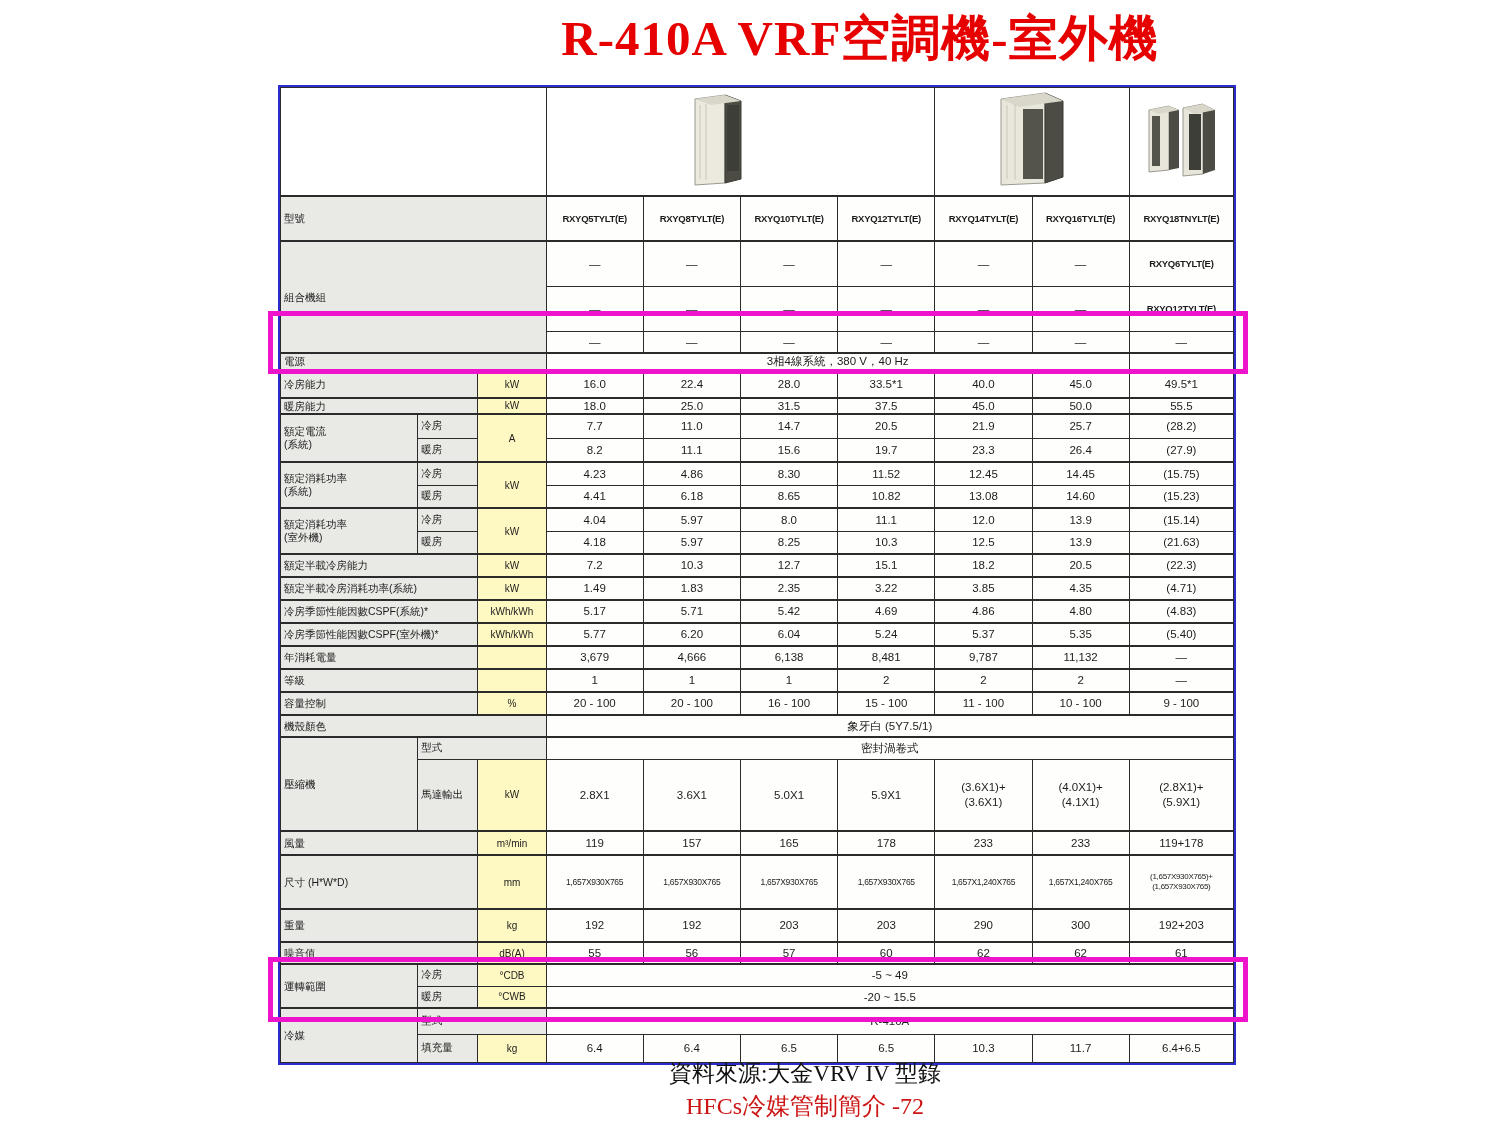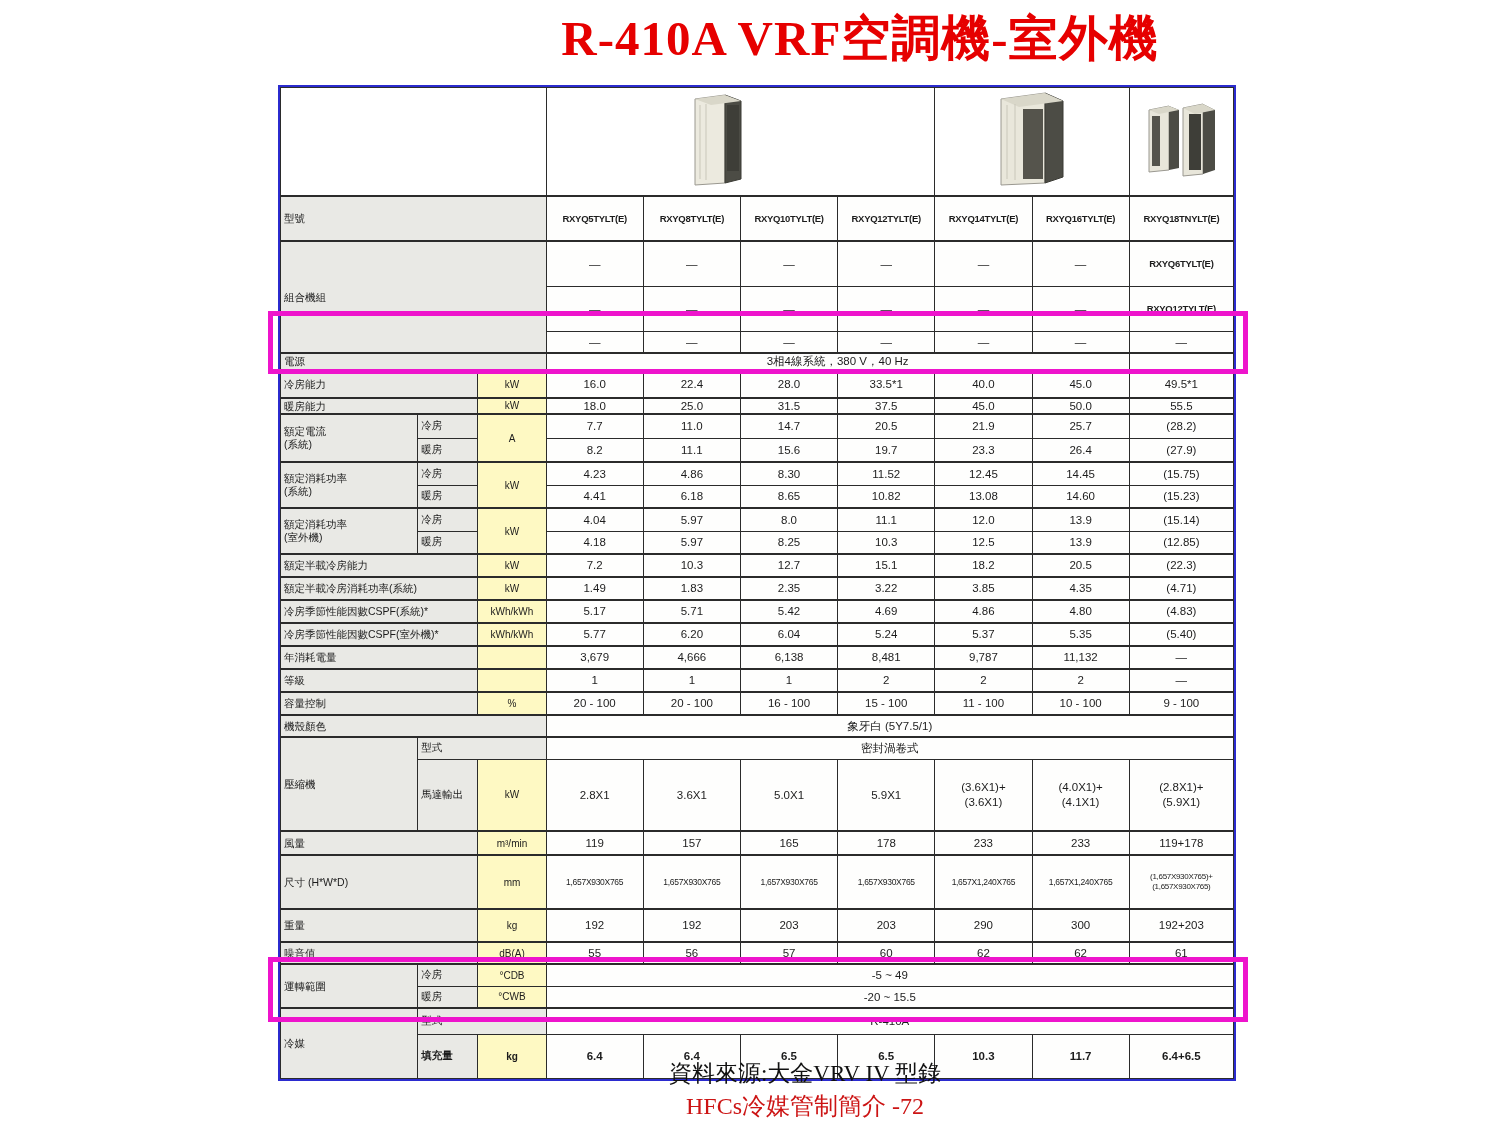--- a/index.html
+++ b/index.html
@@ -225,21 +225,21 @@
             <td class="val">(15.14)</td>
           </tr>
           <tr style="height: 23px;">
             <td class="sub">暖房</td>
             <td class="val">4.18</td>
             <td class="val">5.97</td>
             <td class="val">8.25</td>
             <td class="val">10.3</td>
             <td class="val">12.5</td>
             <td class="val">13.9</td>
-            <td class="val">(12.85)</td>
+            <td class="val">(21.63)</td>
           </tr>
           <tr class="sect" style="height: 23px;">
             <td class="lbl" colspan="2">額定半載冷房能力</td>
             <td class="unit">kW</td>
             <td class="val">7.2</td>
             <td class="val">10.3</td>
             <td class="val">12.7</td>
             <td class="val">15.1</td>
             <td class="val">18.2</td>
             <td class="val">20.5</td>
@@ -388,21 +388,21 @@
           <tr style="height: 22px;">
             <td class="sub">暖房</td>
             <td class="unit">°CWB</td>
             <td class="val" colspan="7">-20 ~ 15.5</td>
           </tr>
           <tr class="sect hl-b" style="height: 26px;">
             <td class="lbl" rowspan="2">冷媒</td>
             <td class="sub" colspan="2">型式</td>
             <td class="val" colspan="7">R-410A</td>
           </tr>
-          <tr class="hl-b" style="height: 44px; font-weight: bold;">
+          <tr class="hl-b" style="height: 28px;">
             <td class="sub">填充量</td>
             <td class="unit">kg</td>
             <td class="val">6.4</td>
             <td class="val">6.4</td>
             <td class="val">6.5</td>
             <td class="val">6.5</td>
             <td class="val">10.3</td>
             <td class="val">11.7</td>
             <td class="val">6.4+6.5</td>
           </tr>

